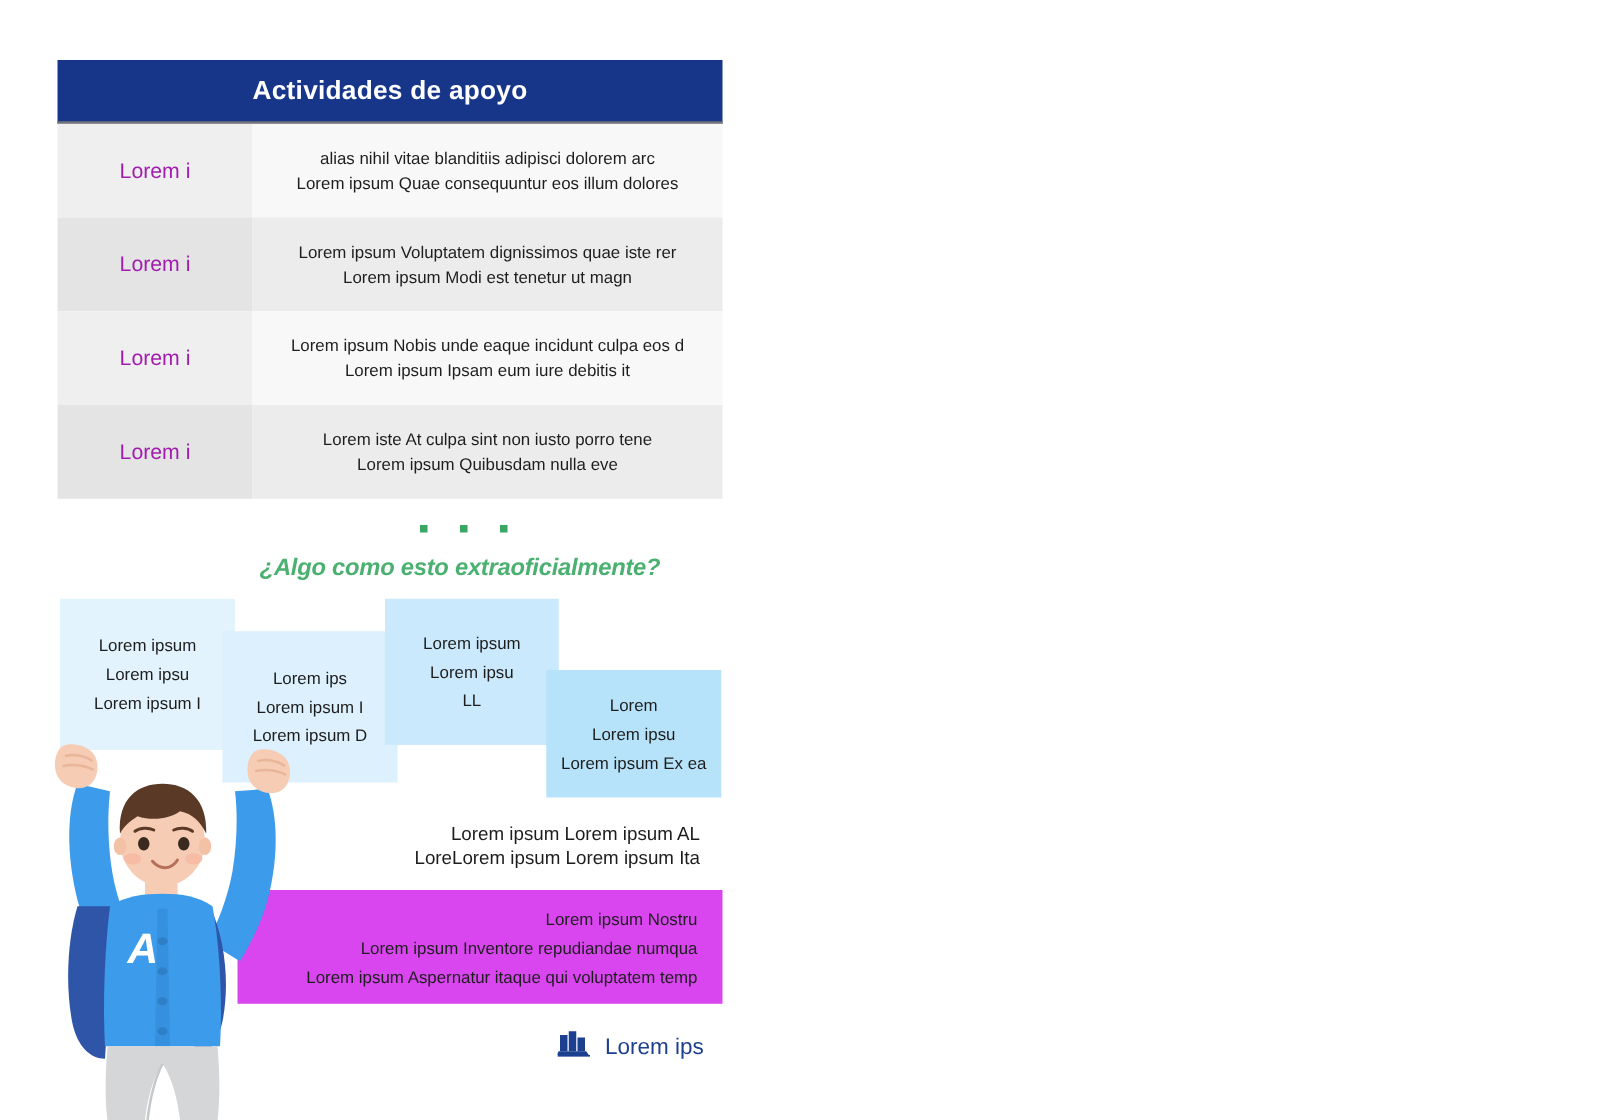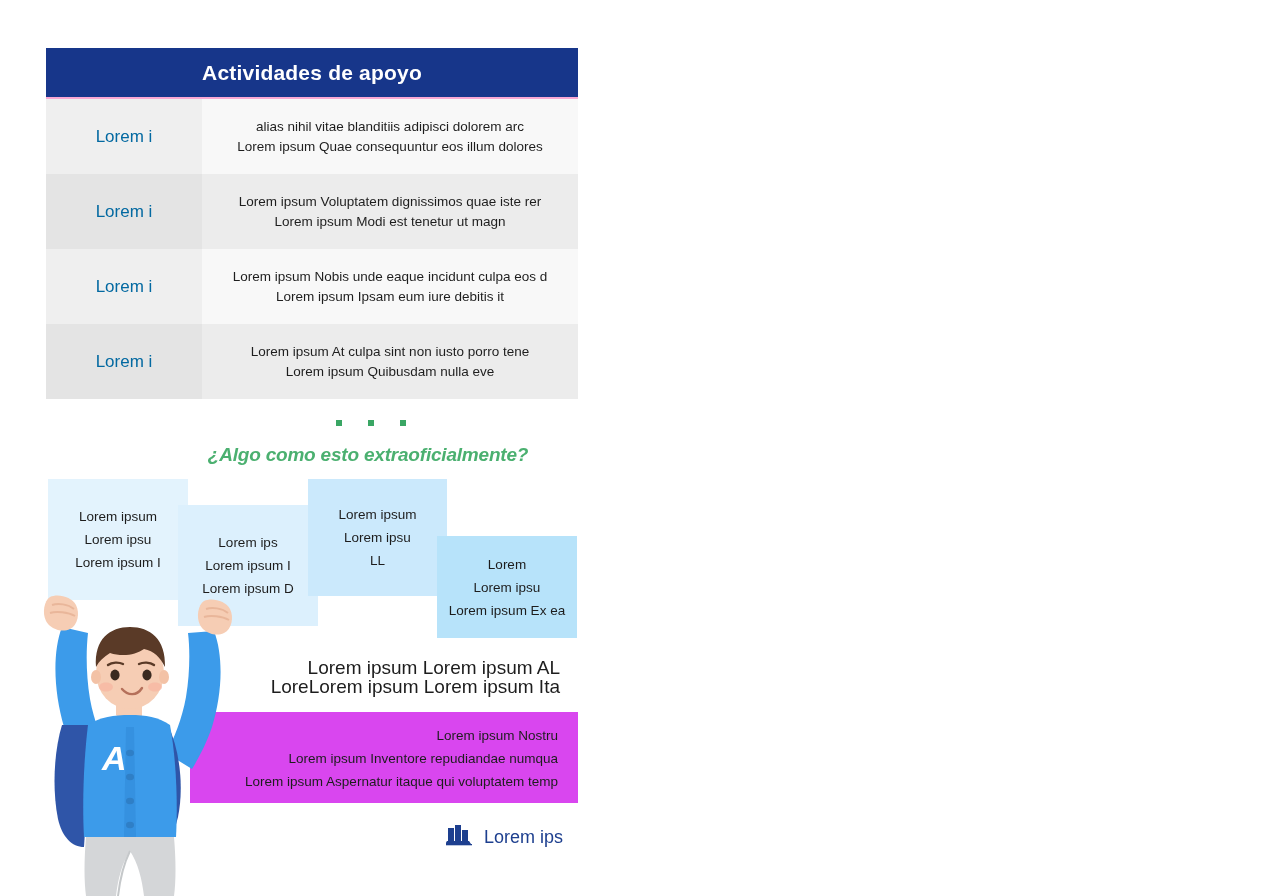--- a/index.html
+++ b/index.html
@@ -22,21 +22,21 @@
     left: 46px;
     top: 48px;
     width: 532px;
   }
   .table-header {
     background: #17368a;
     height: 49px;
     display: flex;
     align-items: center;
     justify-content: center;
-    border-bottom: 2px solid #f9a8d4;
+    border-bottom: 2px solid #737373;
   }
   .table-header-title {
     color: #ffffff;
     font-size: 21px;
     font-weight: bold;
     letter-spacing: .2px;
   }
   .table-row {
     display: flex;
     align-items: stretch;
@@ -47,21 +47,21 @@
   .table-row.even .cell-label { background: #e4e4e4; }
   .table-row.even .cell-text  { background: #ececec; }
 
   .cell-label {
     width: 156px;
     flex: 0 0 156px;
     display: flex;
     align-items: center;
     justify-content: center;
     font-size: 17px;
-    color: #0369a1;
+    color: #a21caf;
   }
   .cell-text {
     flex: 1 1 auto;
     display: flex;
     flex-direction: column;
     align-items: center;
     justify-content: center;
     padding: 8px 14px;
     box-sizing: border-box;
   }
@@ -132,21 +132,21 @@
     position: absolute;
     left: 178px;
     top: 658px;
     width: 400px;
     text-align: right;
     padding-right: 18px;
     box-sizing: border-box;
   }
   #middle-note span {
     display: block;
-    font-size: 19px;
+    font-size: 15px;
     line-height: 19px;
     color: #1d1d1d;
   }
 
   
   #yellow-panel {
     position: absolute;
     left: 190px;
     top: 712px;
     width: 388px;
@@ -215,21 +215,21 @@
     <div class="cell-label">Lorem i</div>
     <div class="cell-text">
       <span>Lorem ipsum Nobis unde eaque incidunt culpa eos d</span>
       <span>Lorem ipsum Ipsam eum iure debitis it</span>
     </div>
   </div>
 
   <div class="table-row even">
     <div class="cell-label">Lorem i</div>
     <div class="cell-text">
-      <span>Lorem ipsum At culpa sint non iusto porro tene</span>
+      <span>Lorem iste At culpa sint non iusto porro tene</span>
       <span>Lorem ipsum Quibusdam nulla eve</span>
     </div>
   </div>
 </div>
 
 <div id="unofficial-heading-block">
   <div class="dot-row">
     <span class="dot"></span>
     <span class="dot"></span>
     <span class="dot"></span>

